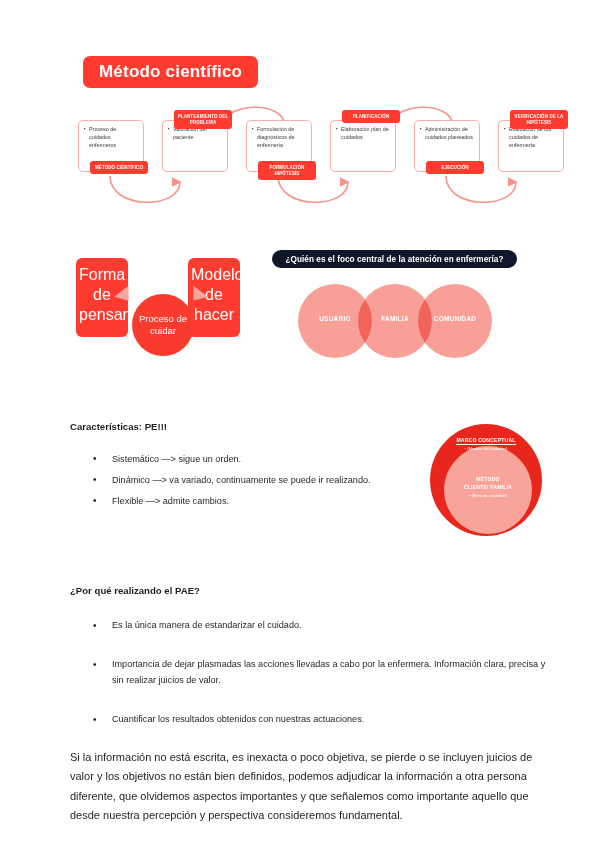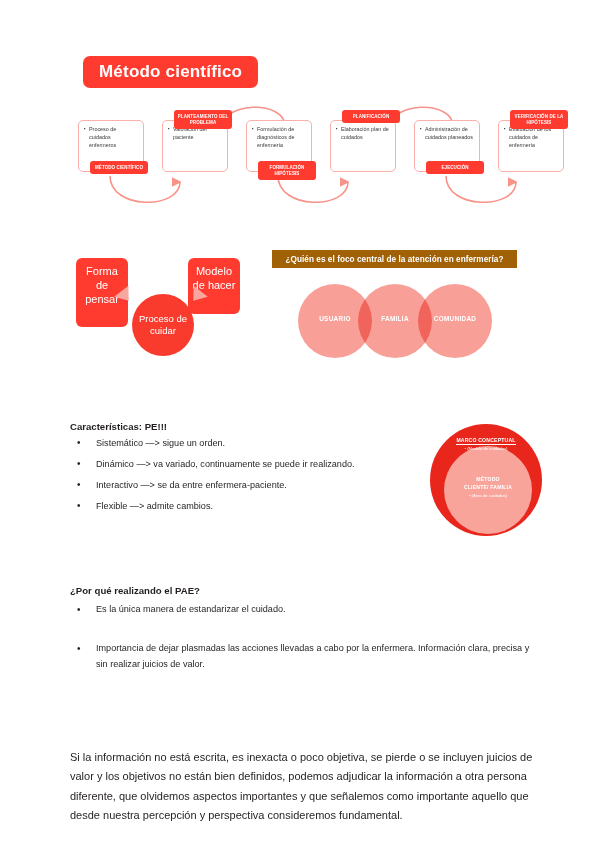--- a/index.html
+++ b/index.html
@@ -106,24 +106,24 @@
     top: 252px;
     width: 190px;
     height: 108px;
   }
   .process-box {
     position: absolute;
     width: 52px;
     background: #FF3B30;
     color: #ffffff;
     border-radius: 6px;
-    font-size: 11px;
+    font-size: 16px;
     line-height: 1.25;
     text-align: center;
-    padding: 7px 3px 21px 3px;
+    padding: 7px 3px 12px 3px;
     box-sizing: border-box;
   }
   #process-box-left  { left: 6px;   top: 6px; }
   #process-box-right { left: 118px; top: 6px; }
   #process-circle {
     position: absolute;
     left: 62px;
     top: 42px;
     width: 62px;
     height: 62px;
@@ -153,23 +153,23 @@
     left: 272px;
     top: 250px;
     width: 245px;
     height: 112px;
   }
   #venn-question {
     position: absolute;
     left: 0; top: 0;
     width: 245px;
     box-sizing: border-box;
-    background: #a16207;
-    color: #ffffff;
-    border-radius: 0;
+    background: #0f172a;
+    color: #ffffff;
+    border-radius: 9px;
     font-size: 8.2px;
     font-weight: bold;
     text-align: center;
     padding: 4.5px 4px;
     letter-spacing: 0.05px;
   }
   #venn-circles {
     position: absolute;
     left: 26px;
     top: 34px;
@@ -207,21 +207,21 @@
     font-size: 9.6px;
     font-weight: bold;
     color: #231f20;
   }
   #heading-caracteristicas { top: 421px; }
   #heading-pae { top: 585px; }
 
   .bullet-list {
     position: absolute;
     left: 70px;
-    margin: 0;
+    margin: 16px;
     padding: 0;
     list-style: none;
   }
   .bullet-list li {
     position: relative;
     padding-left: 26px;
     font-size: 9.1px;
     color: #231f20;
   }
   .bullet-list li::before {
@@ -404,35 +404,35 @@
     <div class="venn-label" id="venn-l1">USUARIO</div>
     <div class="venn-label" id="venn-l2">FAMILIA</div>
     <div class="venn-label" id="venn-l3">COMUNIDAD</div>
   </div>
 </div>
 
 <div class="doc-heading" id="heading-caracteristicas">Características: PE!!!</div>
 <ul class="bullet-list" id="list-caracteristicas">
   <li>Sistemático —&gt; sigue un orden.</li>
   <li>Dinámico —&gt; va variado, continuamente se puede ir realizando.</li>
-  <li>Interactivo —&gt; se da entre enfermera-paciente.</li>
   <li>Flexible —&gt; admite cambios.</li>
 </ul>
 
 <div id="marco-block">
   <div id="marco-outer"></div>
   <div id="marco-inner"></div>
   <div id="marco-outer-label"><span class="underline">MARCO CONCEPTUAL</span></div>
   <div id="marco-outer-sub">• (Modelo de cuidados)</div>
   <div id="marco-inner-label">
     <span>MÉTODO</span><br>
     <span>CLIENTE/ FAMILIA</span>
   </div>
   <div id="marco-inner-sub">• (Área de cuidados)</div>
 </div>
 
 <div class="doc-heading" id="heading-pae">¿Por qué realizando el PAE?</div>
 <ul class="bullet-list" id="list-pae">
   <li>Es la única manera de estandarizar el cuidado.</li>
   <li>Importancia de dejar plasmadas las acciones llevadas a cabo por la enfermera. Información clara, precisa y sin realizar juicios de valor.</li>
+  <li>Cuantificar los resultados obtenidos con nuestras actuaciones.</li>
 </ul>
 
 <div id="closing-paragraph">Si la información no está escrita, es inexacta o poco objetiva, se pierde o se incluyen juicios de valor y los objetivos no están bien definidos, podemos adjudicar la información a otra persona diferente, que olvidemos aspectos importantes y que señalemos como importante aquello que desde nuestra percepción y perspectiva consideremos fundamental.</div>
 
 </body></html>

